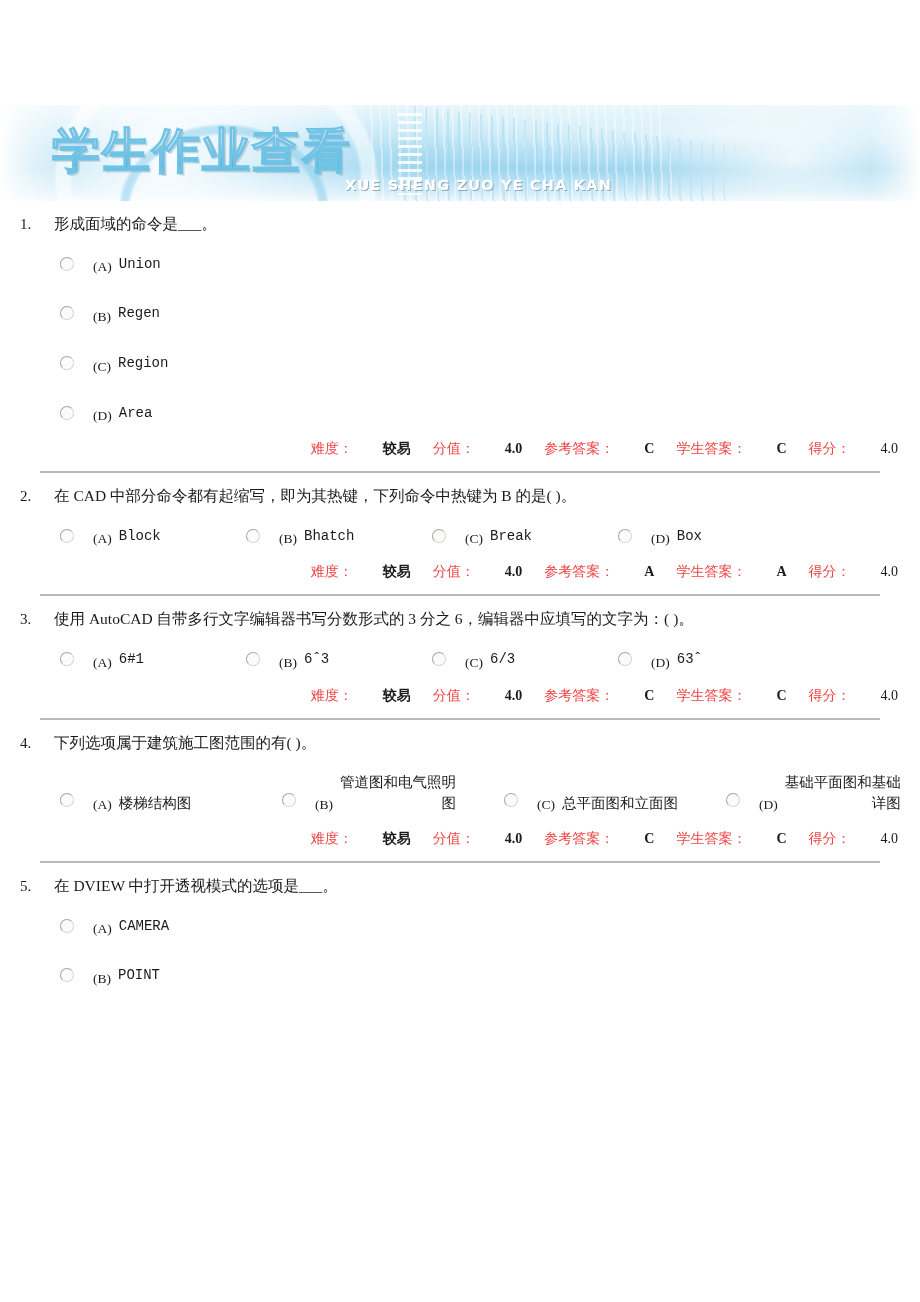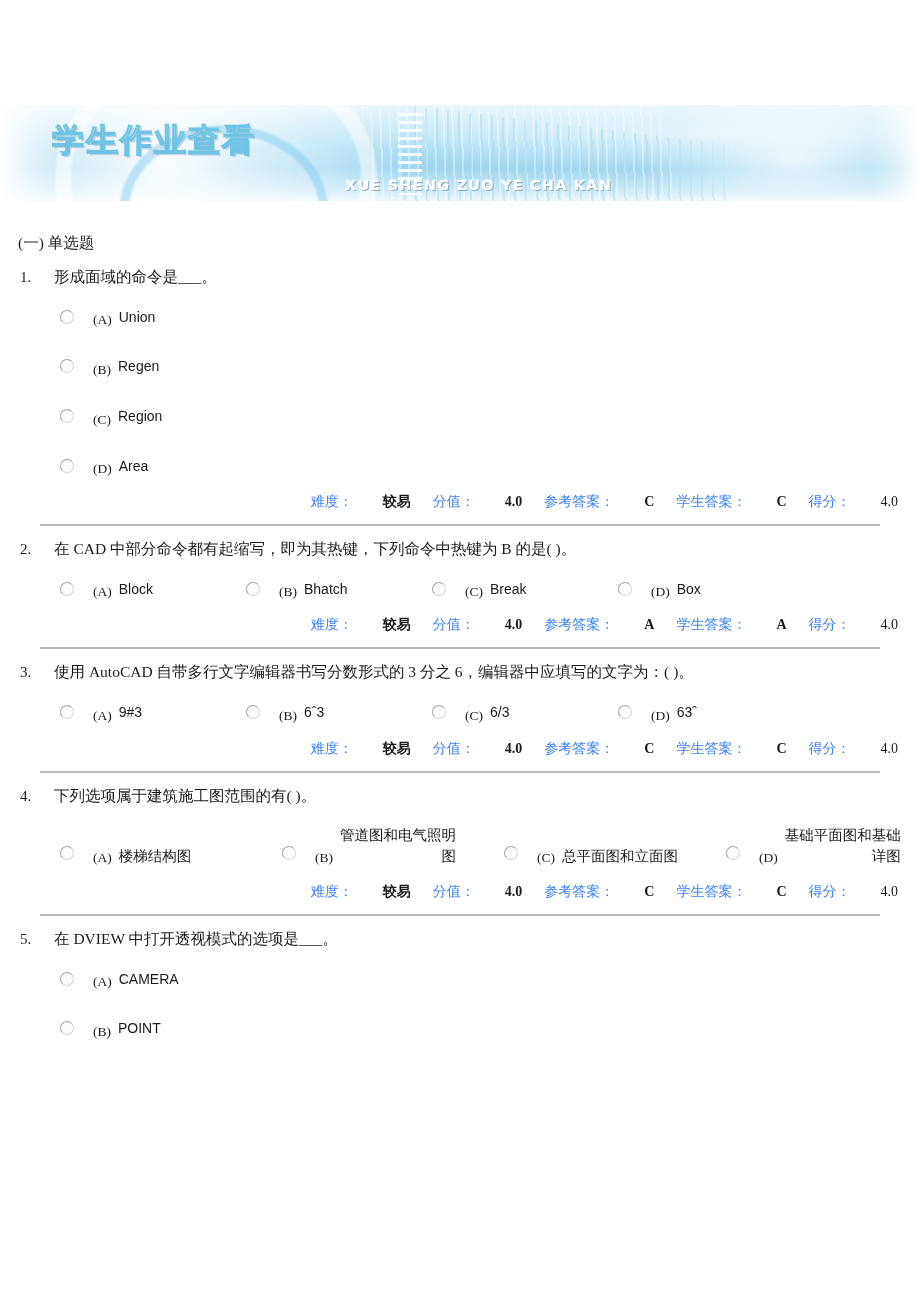--- a/index.html
+++ b/index.html
@@ -83,21 +83,21 @@
   .banner .fade-right {
     position: absolute;
     right: 0; top: 0; width: 50px; height: 96px;
     background: linear-gradient(270deg, #ffffff 0%, rgba(255,255,255,0) 100%);
   }
   .banner-title {
     position: absolute;
     left: 52px;
     top: 14px;
     font-family: Liberation Mono, monospace;
-    font-size: 32px;
+    font-size: 48px;
     font-weight: bold;
     letter-spacing: 2px;
     background: linear-gradient(180deg, #ffffff 0%, #f2fbff 36%, #8fd6f0 52%, #46b6e3 72%, #ffffff 100%);
     -webkit-background-clip: text;
     background-clip: text;
     color: transparent;
     -webkit-text-stroke: 1px #6fc3e6;
     text-shadow: 2px 2px 0 rgba(120,150,170,0.35);
     white-space: nowrap;
     text-align: center;
@@ -179,21 +179,21 @@
     box-shadow: inset 0 0 0 1px #ffffff;
   }
   .opt-letter {
     margin-left: 19px;
     margin-right: 7px;
     font-size: 13.5px;
     align-self: flex-end;
     white-space: nowrap;
   }
   .opt-text {
-    font-family: Liberation Sans, sans-serif;
+    font-family: Liberation Mono, monospace;
     font-size: 14px;
     line-height: 1.55;
   }
   .opt-text.cjk {
     max-width: 116px;
     font-family: "Liberation Serif", "DejaVu Serif", serif;
     font-size: 14.5px;
     line-height: 1.45;
     text-align: right;
   }
@@ -206,21 +206,21 @@
     justify-content: flex-end;
     align-items: baseline;
     font-size: 14px;
     margin-top: 16px;
     padding-right: 2px;
     white-space: nowrap;
   }
   .meta-item { margin-left: 22px; }
   .meta-item:first-child { margin-left: 0; }
   .meta-item.score { }
-  .meta-label { color: #3b82f6; }
+  .meta-label { color: #ef4444; }
   .meta-value { font-weight: bold; padding-left: 30px; }
   .meta-value.light { font-weight: normal; }
 
   .divider {
     height: 0;
     border-top: 2px solid #b9b9b9;
     margin: 13px 20px 0 20px;
   }
 </style>
 </head>
@@ -233,21 +233,20 @@
   <div class="wave2"></div>
   <div class="bars"></div>
   <div class="glow-right"></div>
   <div class="fade-left"></div>
   <div class="fade-right"></div>
   <div class="banner-title">学生作业查看</div>
   <div class="banner-subtitle">XUE SHENG ZUO YE CHA KAN</div>
 </div>
 
 <div class="content">
-  <div class="section-title">(一) 单选题</div>
   <div id="questions">
       <div class="question">
         <div class="q-stem">
           <span class="q-num">1.</span>
           <span class="q-text">形成面域的命令是___。</span>
         </div>
         <div class="options vertical">
           <div class="option">
             <span class="radio"></span>
             <span class="opt-letter">(A)</span>
@@ -316,21 +315,21 @@
       </div>
       <div class="question">
         <div class="q-stem">
           <span class="q-num">3.</span>
           <span class="q-text">使用 AutoCAD 自带多行文字编辑器书写分数形式的 3 分之 6，编辑器中应填写的文字为：( )。</span>
         </div>
         <div class="options row4">
           <div class="option">
             <span class="radio"></span>
             <span class="opt-letter">(A)</span>
-            <span class="opt-text">9#3</span>
+            <span class="opt-text">6#1</span>
           </div>
           <div class="option">
             <span class="radio"></span>
             <span class="opt-letter">(B)</span>
             <span class="opt-text">6ˆ3</span>
           </div>
           <div class="option">
             <span class="radio"></span>
             <span class="opt-letter">(C)</span>
             <span class="opt-text">6/3</span>

